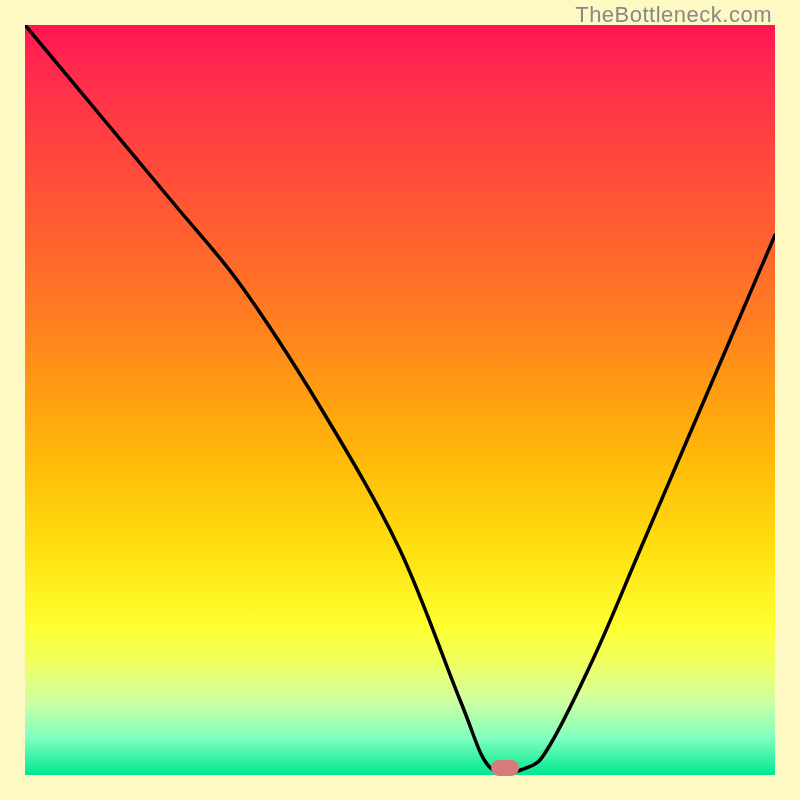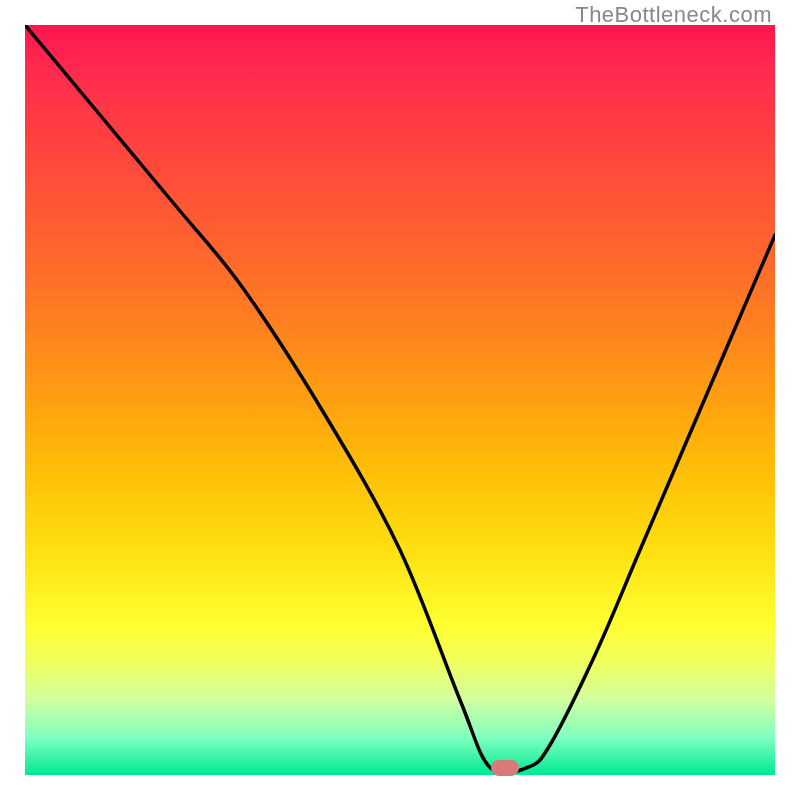--- a/index.html
+++ b/index.html
@@ -1,17 +1,17 @@
 <!DOCTYPE html>
 <html><head>
 <meta charset="utf-8">
 <style>
   * { margin: 0; padding: 0; box-sizing: border-box; }
   body { width: 800px; height: 800px; background: #000; font-family: Arial, sans-serif; }
-  .container { width: 800px; height: 800px; position: relative; background: #ffffff; }
+  .container { width: 800px; height: 800px; position: relative; background: #fef9c3; }
   .plot-area {
     position: absolute;
     left: 25px;
     top: 25px;
     width: 750px;
     height: 750px;
     background: linear-gradient(to bottom,
       #ff1450 0%,
       #ff2850 5%,
       #ff4040 15%,

